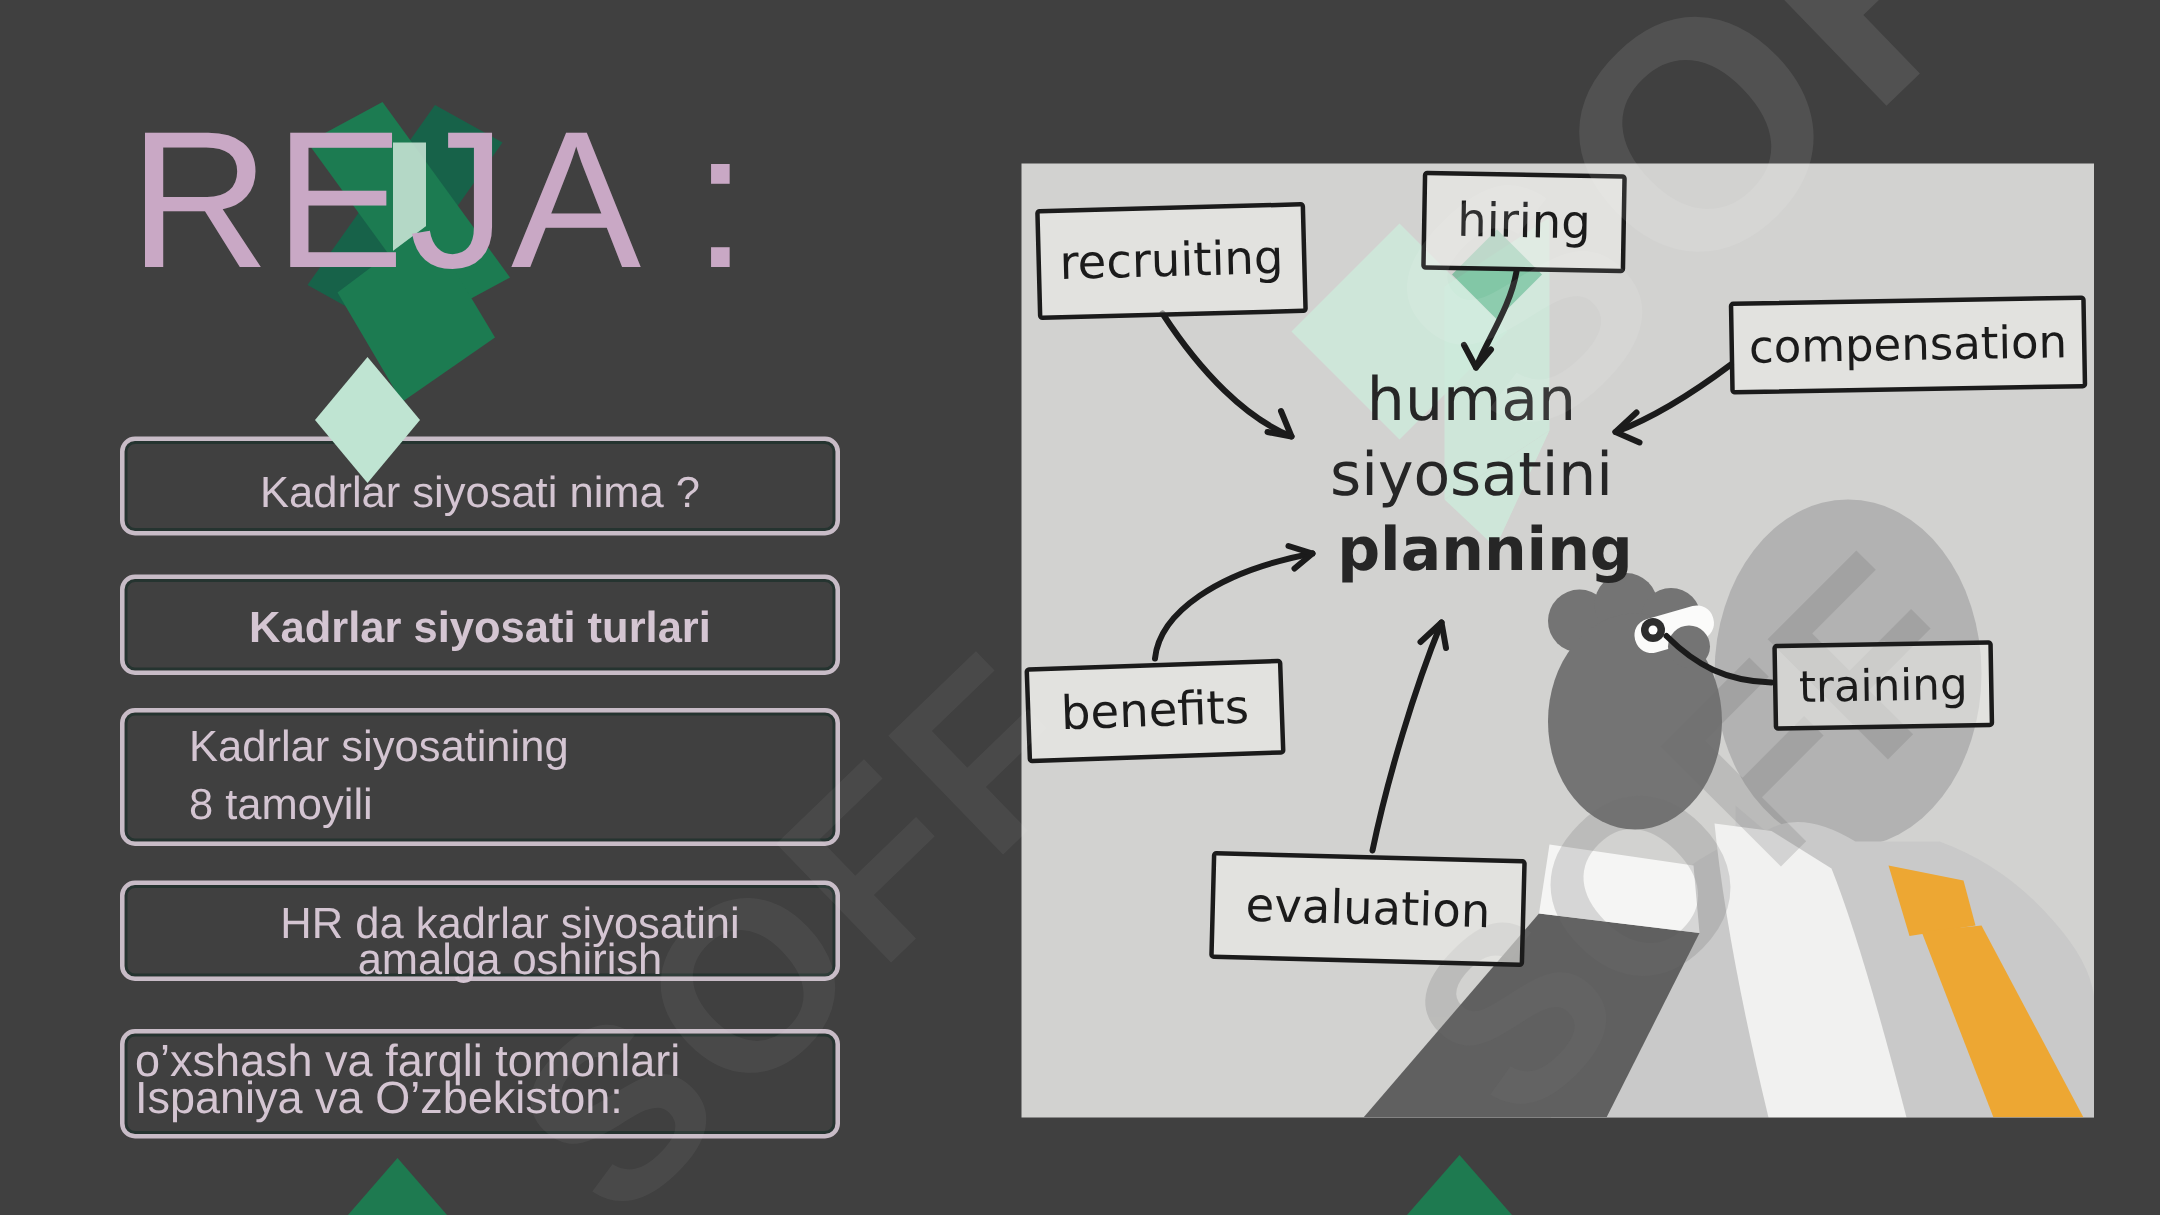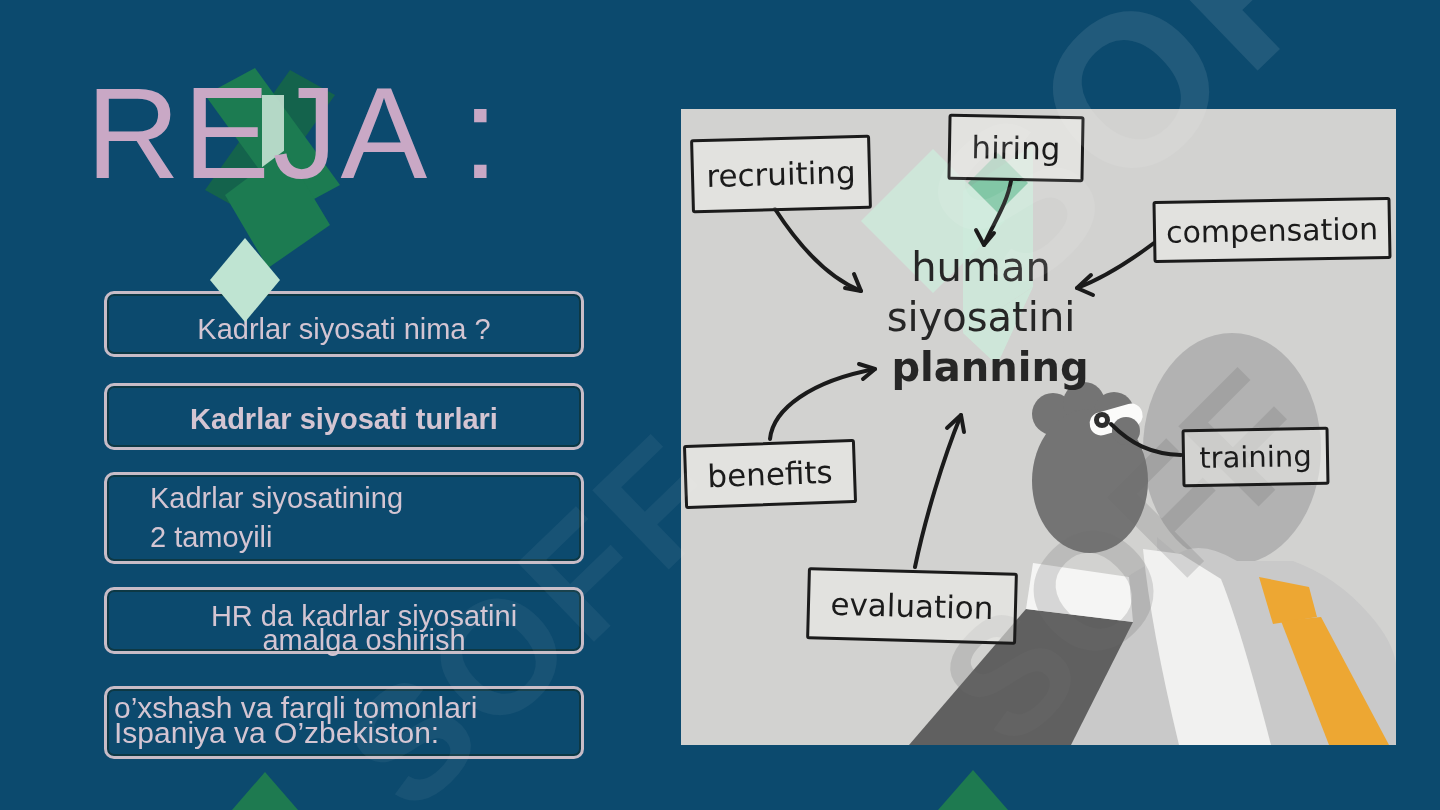--- a/index.html
+++ b/index.html
@@ -1,37 +1,36 @@
 <!DOCTYPE html>
 <html><head>
 <meta charset="utf-8">
 <style>
   html,body{margin:0;padding:0;background:#10322b;}
   .stage{
     position:relative;width:1440px;height:810px;overflow:hidden;
-    background:#0c4a6e;
+    background:#404040;
     font-family:"Liberation Sans",sans-serif;
   }
   
   .title{
     position:absolute;left:86px;top:62px;z-index:4;
     font-size:130px;font-weight:400;letter-spacing:3px;
     color:#c9a8c5;white-space:pre;line-height:1.1;
   }
   
   .logo-big{position:absolute;left:180px;top:60px;z-index:3;pointer-events:none;}
   
   .abox{
     position:absolute;left:80px;width:480px;z-index:2;
     border:3px solid #c8bcc7;border-radius:10px;
     box-shadow:inset 0 0 0 2px rgba(14,42,35,.55);
     color:#d4c5d2;font-size:29px;
     display:flex;flex-direction:column;justify-content:center;
     box-sizing:border-box;
-    margin-left:24px;
   }
   .abox .ln{display:block;}
   .abox1{top:291px;height:66px;align-items:center;padding-top:10px;}
   .abox2{top:383px;height:67px;align-items:center;padding-top:6px;font-weight:bold;}
   .abox3{top:472px;height:92px;padding-left:43px;line-height:39px;}
   .abox4{top:587px;height:67px;padding-left:40px;line-height:24px;justify-content:flex-start;padding-top:14px;text-align:center;}
   .abox5{top:686px;height:73px;padding-left:7px;line-height:25px;justify-content:flex-start;padding-top:6px;font-size:30px;}
   
   .photo{
     position:absolute;left:681px;top:109px;width:715px;height:636px;
@@ -79,21 +78,21 @@
   <div class="title">REJA :</div>
 
   <div class="abox abox1">
     <span class="ln">Kadrlar siyosati nima ?</span>
   </div>
   <div class="abox abox2">
     <span class="ln">Kadrlar siyosati turlari</span>
   </div>
   <div class="abox abox3">
     <span class="ln">Kadrlar siyosatining</span>
-    <span class="ln">2 tamoyili</span>
+    <span class="ln">8 tamoyili</span>
   </div>
   <div class="abox abox4">
     <span class="ln">HR da kadrlar siyosatini</span>
     <span class="ln">amalga oshirish</span>
   </div>
   <div class="abox abox5">
     <span class="ln">o’xshash va farqli tomonlari</span>
     <span class="ln">Ispaniya va O’zbekiston:</span>
   </div>
 

